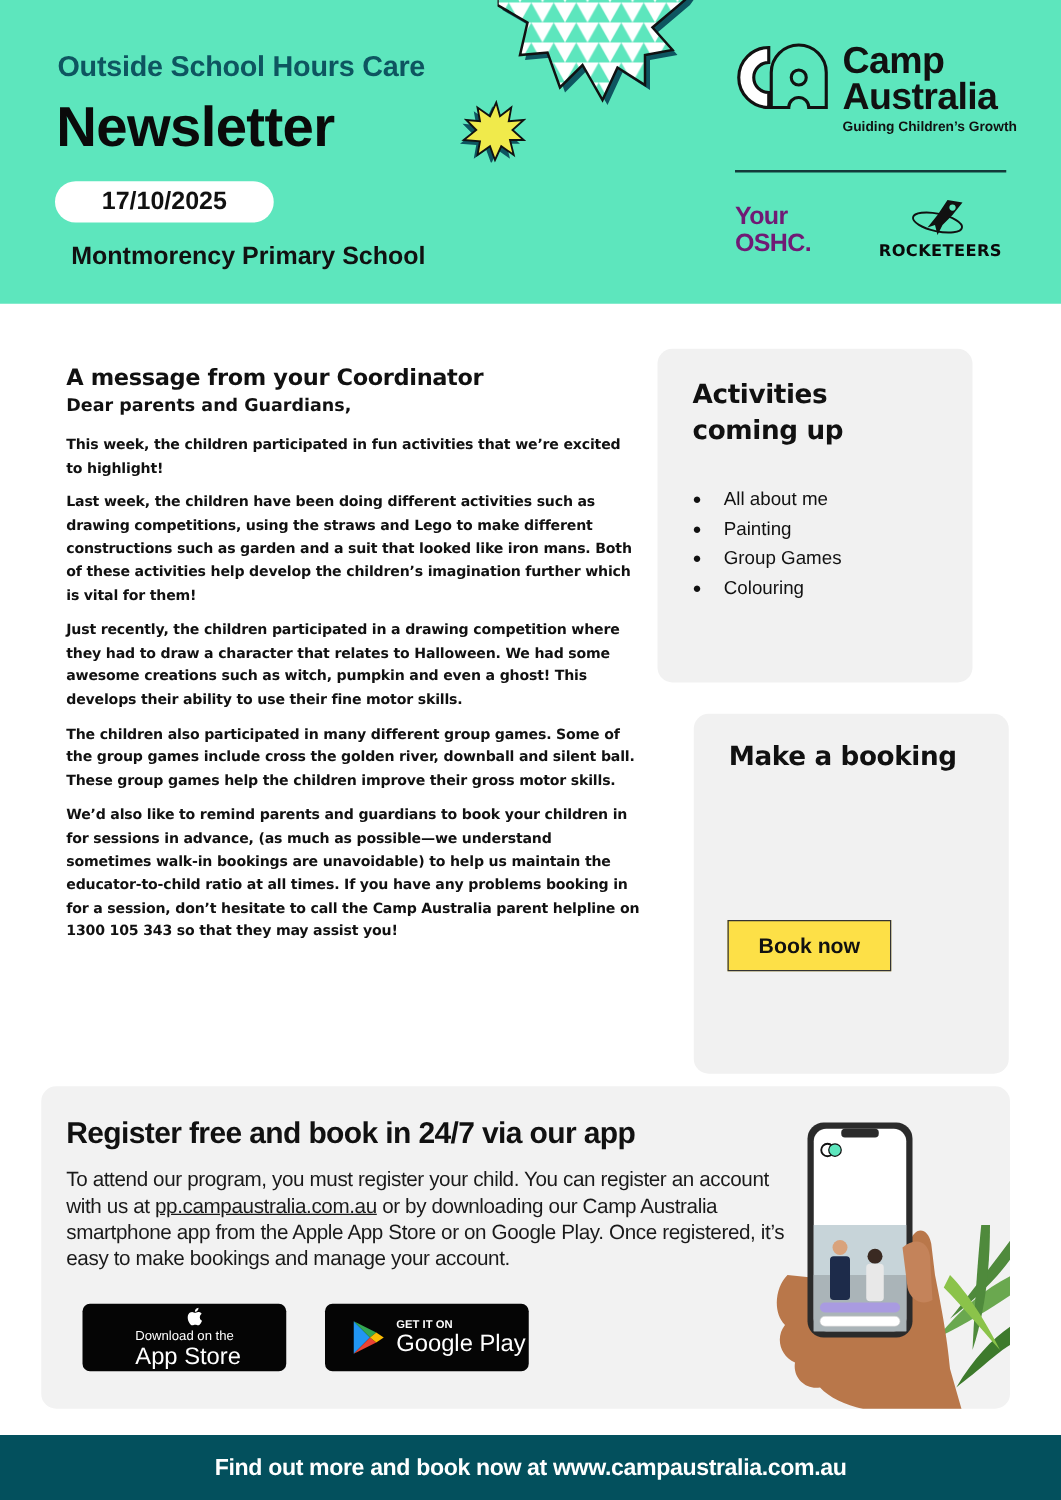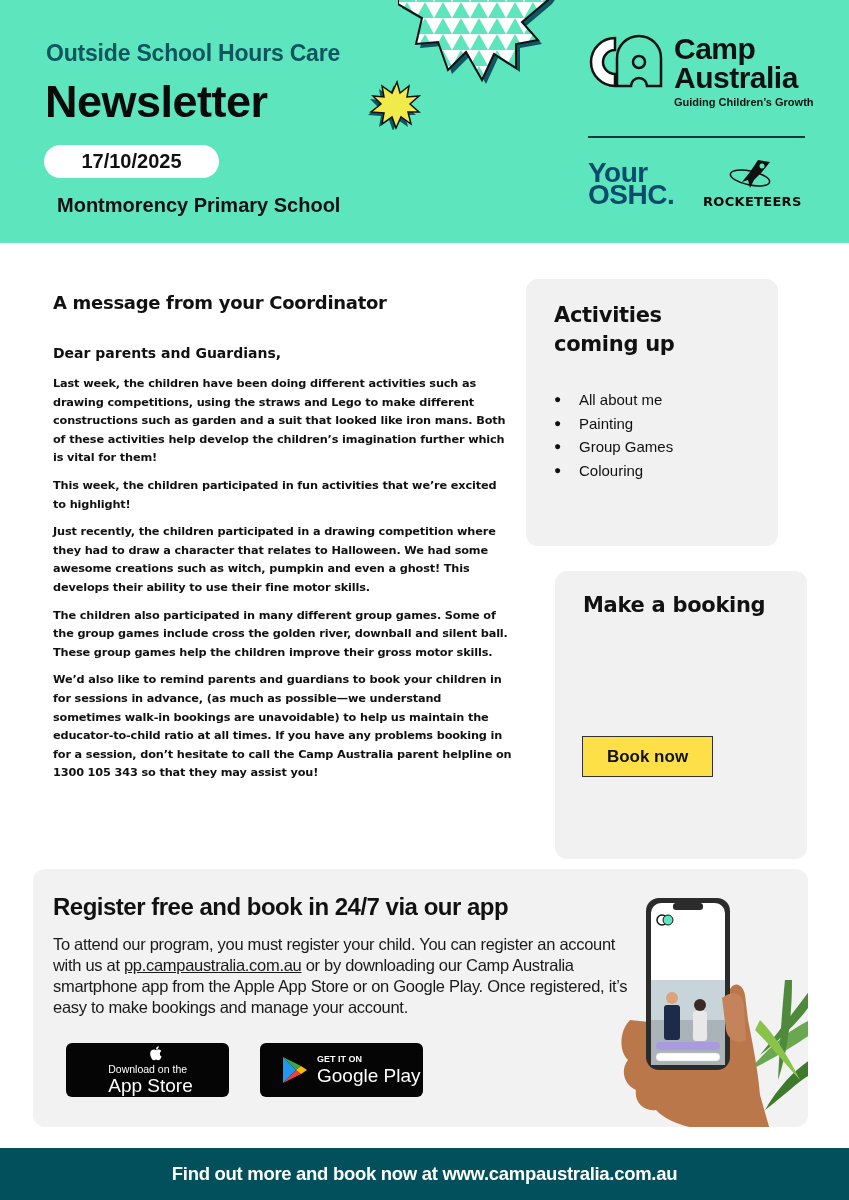--- a/index.html
+++ b/index.html
@@ -14,27 +14,27 @@
                display: flex; align-items: center; justify-content: center; font-size: 20px; font-weight: bold; color: #111; }
   .school { position: absolute; left: 57px; top: 194px; font-size: 20px; font-weight: bold; color: #111; }
 
   .burst-big { position: absolute; left: 398px; top: -14px; width: 160px; height: 100px; }
   .burst-small { position: absolute; left: 367px; top: 80px; width: 54px; height: 50px; }
 
   .ca-logo { position: absolute; left: 585px; top: 34px; width: 90px; height: 56px; }
   .ca-name { position: absolute; left: 674px; top: 34px; font-size: 30px; font-weight: bold; line-height: 29px; color: #111; letter-spacing: -0.5px; }
   .ca-tag { position: absolute; left: 674px; top: 96px; font-size: 11px; font-weight: bold; color: #111; }
   .header-rule { position: absolute; left: 588px; top: 136px; width: 217px; height: 2px; background: #133a3a; }
-  .yoshc { position: absolute; left: 588px; top: 162px; font-size: 28px; font-weight: bold; line-height: 22px; color: #0c4a6e; letter-spacing: -0.5px; }
+  .yoshc { position: absolute; left: 588px; top: 162px; font-size: 20px; font-weight: bold; line-height: 22px; color: #701a75; letter-spacing: -0.5px; }
   .rocket-icon { position: absolute; left: 728px; top: 158px; width: 50px; height: 34px; }
   .rocketeers { position: absolute; left: 703px; top: 194px; font-size: 13px; font-weight: 900; color: #0a0a0a; letter-spacing: 0.3px; font-family: "DejaVu Sans", sans-serif; }
 
   
   .msg { position: absolute; left: 53px; top: 292px; width: 460px; font-family: "DejaVu Sans", sans-serif; }
-  .msg h2 { font-size: 18px; font-weight: bold; color: #111; margin-bottom: 32px; letter-spacing: -0.3px; }
+  .msg h2 { font-size: 18px; font-weight: bold; color: #111; margin-bottom: 4px; letter-spacing: -0.3px; }
   .msg .greet { font-size: 14px; font-weight: bold; margin-bottom: 14px; }
   .msg p { font-size: 11.3px; font-weight: bold; line-height: 18.6px; margin-bottom: 9px; color: #111; letter-spacing: -0.15px; }
 
   
   .card { position: absolute; background: #f1f1f1; border-radius: 12px; }
   .card-activities { left: 526px; top: 279px; width: 252px; height: 267px; }
   .card-activities h3 { position: absolute; left: 28px; top: 22px; font-size: 21px; font-weight: bold; line-height: 29px; font-family: "DejaVu Sans", sans-serif; letter-spacing: -0.3px; }
   .card-activities ul { position: absolute; left: 28px; top: 109px; list-style: none; }
   .card-activities li { font-size: 15px; line-height: 23.5px; display: flex; align-items: center; font-family: "Liberation Sans", sans-serif; color: #111; }
   .card-activities li .bullet { width: 25px; font-size: 12px; }
@@ -111,22 +111,22 @@
     <ellipse cx="22" cy="20" rx="20" ry="7" fill="none" stroke="#111" stroke-width="1.5" transform="rotate(12 22 20)"></ellipse>
     <path d="M30,2 L42,4 L34,14 L26,22 L22,30 L20,22 L14,24 L22,14 Z" fill="#111"></path>
     <circle cx="34" cy="8" r="2.5" fill="#5de6bd"></circle>
   </svg>
   <div class="rocketeers">ROCKETEERS</div>
 </div>
 
 <div class="msg">
   <h2>A message from your Coordinator</h2>
   <div class="greet">Dear parents and Guardians,</div>
+  <p>This week, the children participated in fun activities that we’re excited to highlight!</p>
   <p>Last week, the children have been doing different activities such as drawing competitions, using the straws and Lego to make different constructions such as garden and a suit that looked like iron mans.  Both of these activities help develop the children’s imagination further which is vital for them!</p>
-  <p>This week, the children participated in fun activities that we’re excited to highlight!</p>
   <p>Just recently, the children participated in a drawing competition where they had to draw a character that relates to Halloween.  We had some awesome creations such as witch, pumpkin and even a ghost! This develops their ability to use their fine motor skills.</p>
   <p>The children also participated in many different group games. Some of the group games include cross the golden river, downball and silent ball. These group games help the children improve their gross motor skills.</p>
   <p>We’d also like to remind parents and guardians to book your children in for sessions in advance, (as much as possible—we understand sometimes walk-in bookings are unavoidable) to help us maintain the educator-to-child ratio at all times. If you have any problems booking in for a session, don’t hesitate to call the Camp Australia parent helpline on 1300 105 343 so that they may assist you!</p>
 </div>
 
 <div class="card card-activities">
   <h3>
     <div>Activities</div>
     <div>coming up</div>
   </h3>

